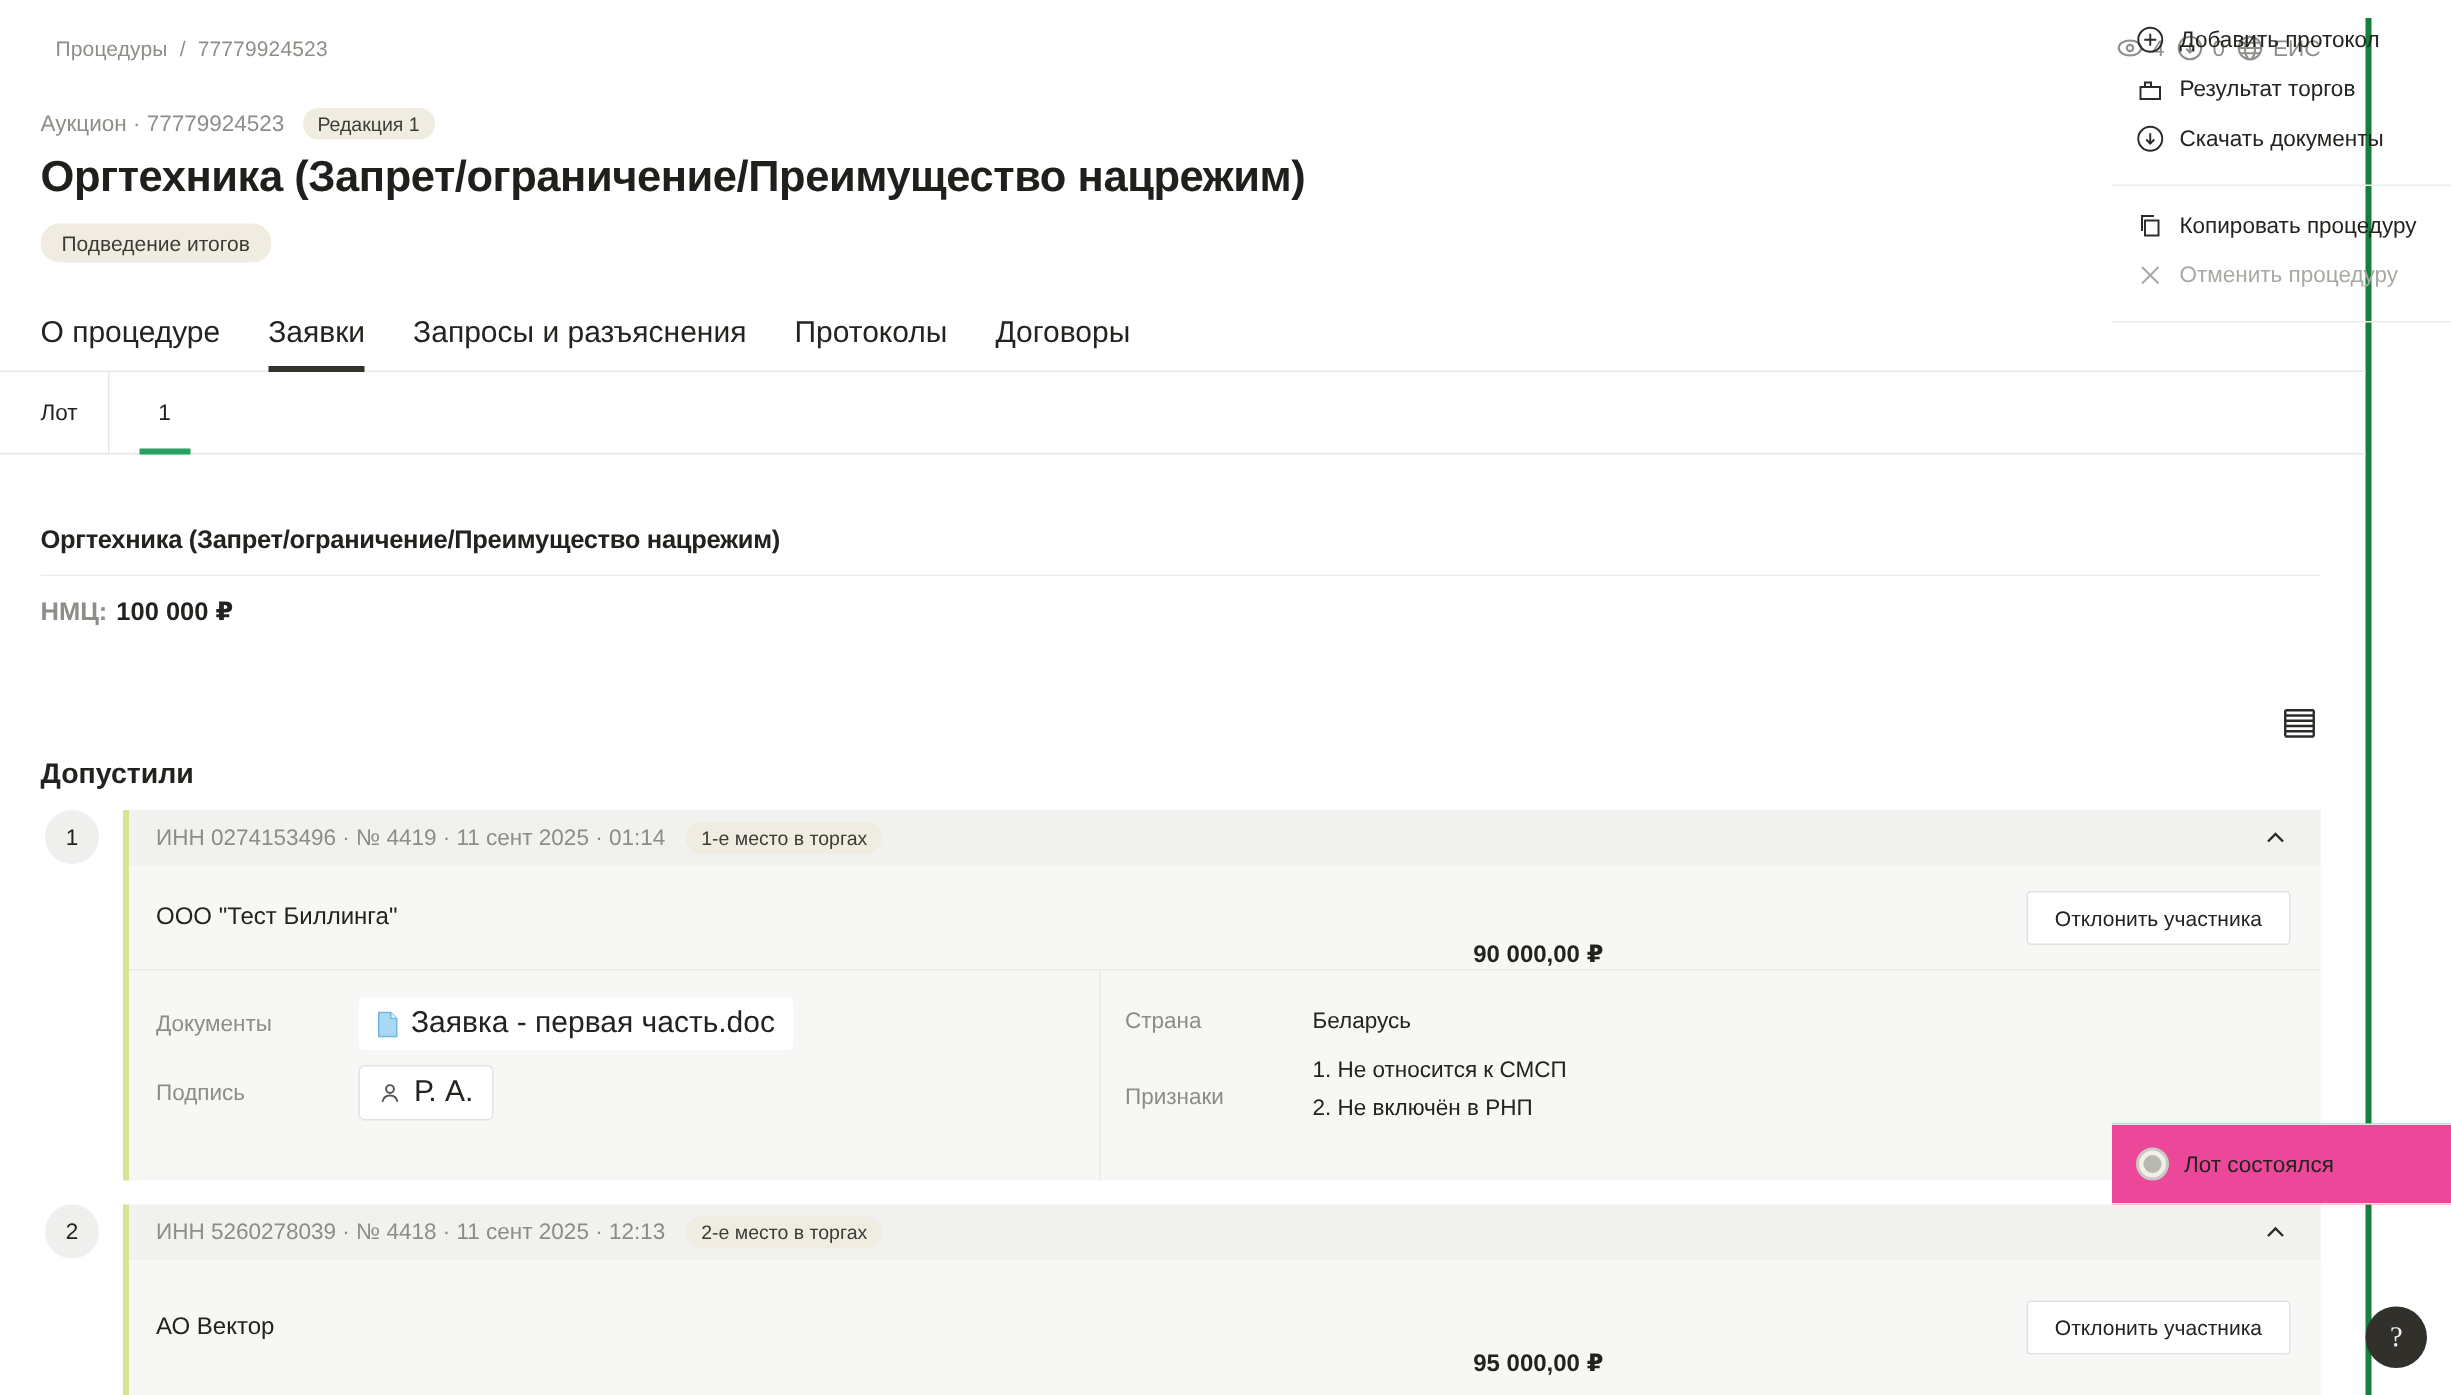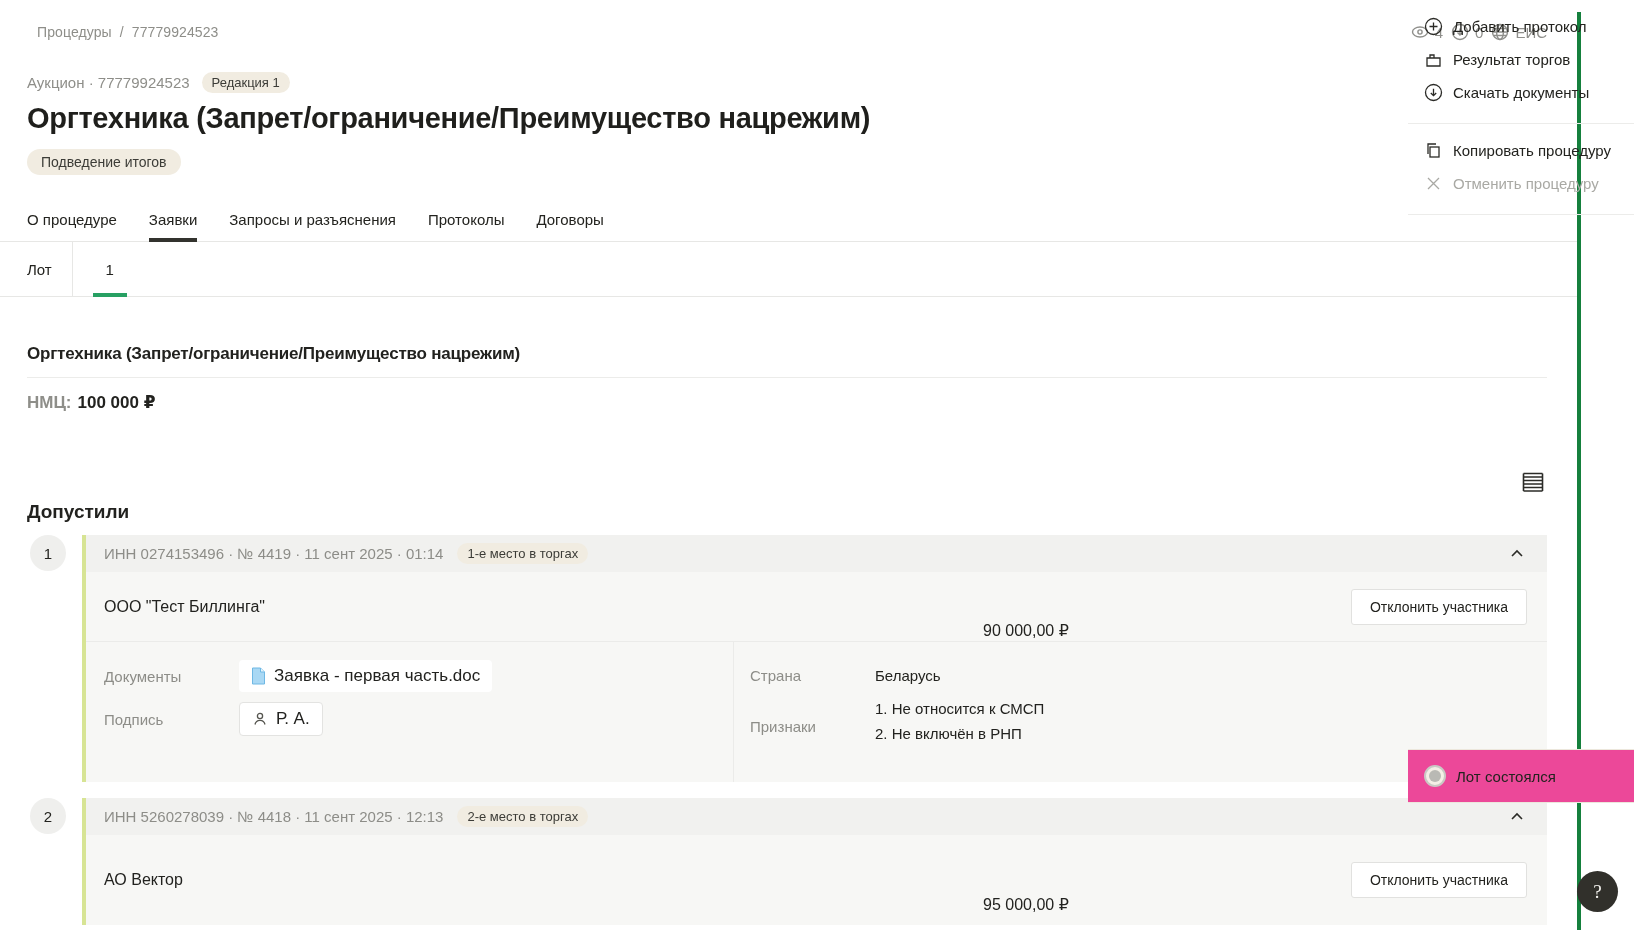--- a/index.html
+++ b/index.html
@@ -19,21 +19,21 @@
   .stat-group { display: flex; align-items: center; gap: 5px; }
 
   .header-block { padding: 0 30px 0 27px; margin-top: 30px; }
   .subtitle-row { display: flex; align-items: center; gap: 12px; }
   .subtitle { font-size: 15px; color: #8e8e89; }
   .badge { display: inline-block; background: #f1ece1; color: #3c3c37; border-radius: 12px; padding: 3px 10px; font-size: 13px; white-space: nowrap; }
   .page-title { font-size: 29px; font-weight: 700; letter-spacing: -.3px; margin-top: 9px; color: #1f1f1c; }
   .status-badge { display: inline-block; background: #f1ece1; color: #3c3c37; border-radius: 14px; padding: 5px 14px; font-size: 14px; margin-top: 14px; }
 
   .tabs-row { display: flex; gap: 32px; padding: 0 30px 0 27px; margin-top: 28px; border-bottom: 1px solid #e7e7e5; }
-  .tab { font-size: 15px; padding: 8px 0 13px 0; cursor: pointer; position: relative; color: #23231f; white-space: nowrap; }
+  .tab { font-size: 20px; padding: 8px 0 13px 0; cursor: pointer; position: relative; color: #23231f; white-space: nowrap; }
   .tab.active { font-weight: 400; }
   .tab.active::after { content: ""; position: absolute; left: 0; right: 0; bottom: -1px; height: 4px; background: #33332e; }
 
   .lot-tabs-row { display: flex; align-items: stretch; height: 55px; border-bottom: 1px solid #e7e7e5; }
   .lot-label { display: flex; align-items: center; padding: 0 20px 0 27px; font-size: 15px; color: #23231f; border-right: 1px solid #e7e7e5; }
   .lot-tab { display: flex; align-items: center; justify-content: center; min-width: 34px; margin-left: 20px; padding: 0 8px; font-size: 15px; position: relative; cursor: pointer; }
   .lot-tab.active::after { content: ""; position: absolute; left: 0; right: 0; bottom: -1px; height: 4px; background: #27a063; }
 
   .lot-section { padding: 0 30px 0 27px; position: relative; }
   .lot-title { font-size: 17px; font-weight: 700; margin-top: 47px; letter-spacing: -.2px; }
@@ -49,30 +49,30 @@
   .participants { padding: 0 30px; }
   .participant { display: flex; align-items: flex-start; margin-bottom: 16px; }
   .num-circle { flex: 0 0 36px; width: 36px; height: 36px; border-radius: 50%; background: #efefed; display: flex; align-items: center; justify-content: center; font-size: 15px; color: #23231f; margin-right: 16px; }
   .card { flex: 1; border-left: 4px solid #d7e494; background: #f7f7f5; }
   .card-header { display: flex; align-items: center; gap: 14px; background: #f1f1ef; padding: 8px 20px 8px 18px; min-height: 37px; }
   .card-meta { font-size: 15px; color: #8d8d88; }
   .place-badge { background: #f1ece1; color: #3c3c37; border-radius: 12px; padding: 3px 10px; font-size: 13px; }
   .collapse-btn { margin-left: auto; background: none; border: 0; cursor: pointer; padding: 2px; display: flex; }
   .card-main { display: flex; align-items: center; min-height: 70px; padding: 0 20px 0 18px; border-bottom: 1px solid #ebebe9; }
   .company { flex: 1; font-size: 16px; }
-  .price { font-size: 16px; font-weight: 400; margin-right: 270px; white-space: nowrap; margin-top: 48px; }
+  .price { font-size: 16px; font-weight: 700; margin-right: 270px; white-space: nowrap; margin-top: 48px; }
   .reject-btn { background: #fff; border: 1px solid #e1e1df; border-radius: 3px; padding: 9px 18px; font-size: 14px; color: #23231f; cursor: pointer; font-family: inherit; white-space: nowrap; margin-left: 12px; }
   .card-details { display: flex; }
   .details-col { padding: 18px 0 22px 18px; }
   .details-col.left { width: 647px; }
   .details-col.right { flex: 1; border-left: 1px solid #ebebe9; padding-left: 16px; }
   .detail-row { display: flex; align-items: center; margin-bottom: 10px; min-height: 30px; }
   .detail-label { width: 135px; flex: 0 0 135px; font-size: 15px; color: #8d8d88; }
   .details-col.right .detail-label { width: 125px; flex: 0 0 125px; }
-  .chip { display: inline-flex; align-items: center; gap: 8px; background: #fff; border-radius: 4px; padding: 6px 12px; font-size: 17px; cursor: pointer; }
+  .chip { display: inline-flex; align-items: center; gap: 8px; background: #fff; border-radius: 4px; padding: 6px 12px; font-size: 20px; cursor: pointer; }
   .chip.bordered { border: 1px solid #e3e3e1; }
   .detail-value { font-size: 15px; color: #23231f; }
   .attr-list .attr-item { font-size: 15px; margin-bottom: 8px; }
   .detail-row.align-top { align-items: center; }
   .detail-row.align-top .detail-label { padding-top: 2px; }
 
   
   .sidebar { position: absolute; left: 1408px; top: 0; width: 226px; height: 930px; }
   .side-group { padding: 10px 0 14px 16px; }
   .side-item { display: flex; align-items: center; gap: 10px; font-size: 15px; color: #23231f; padding: 7px 0; cursor: pointer; white-space: nowrap; }

